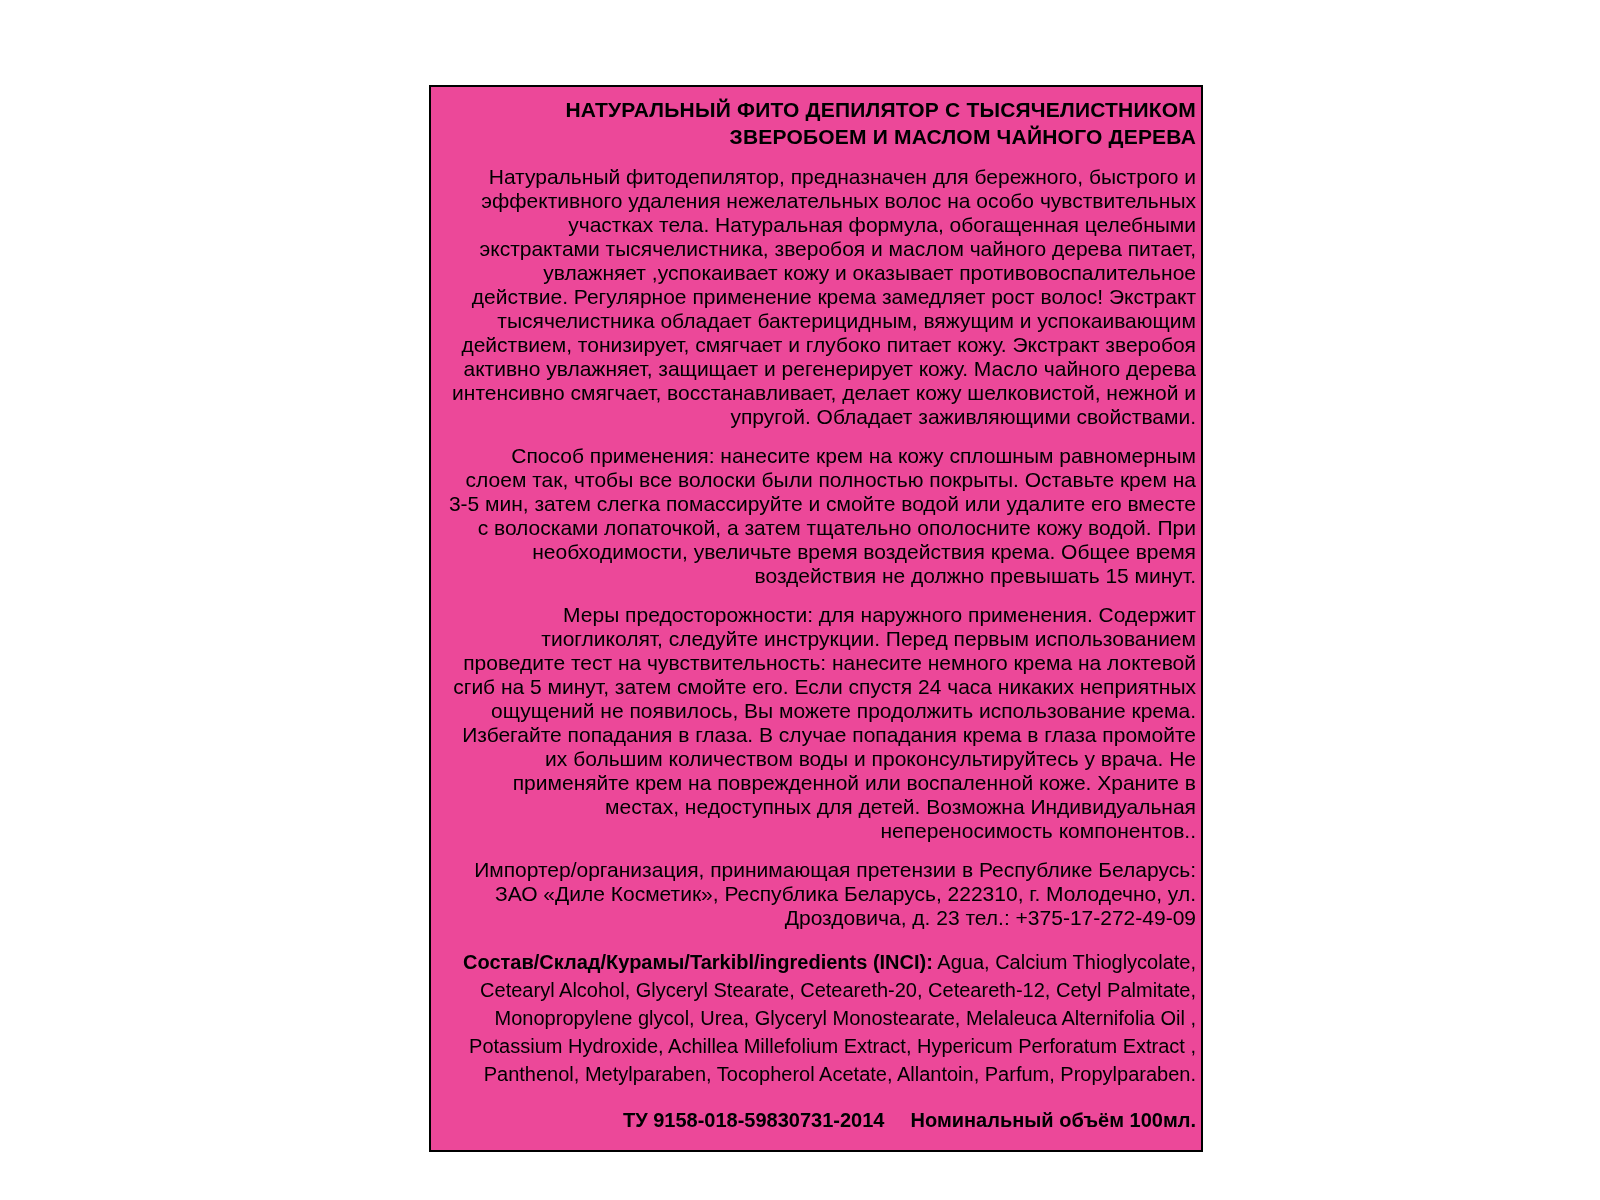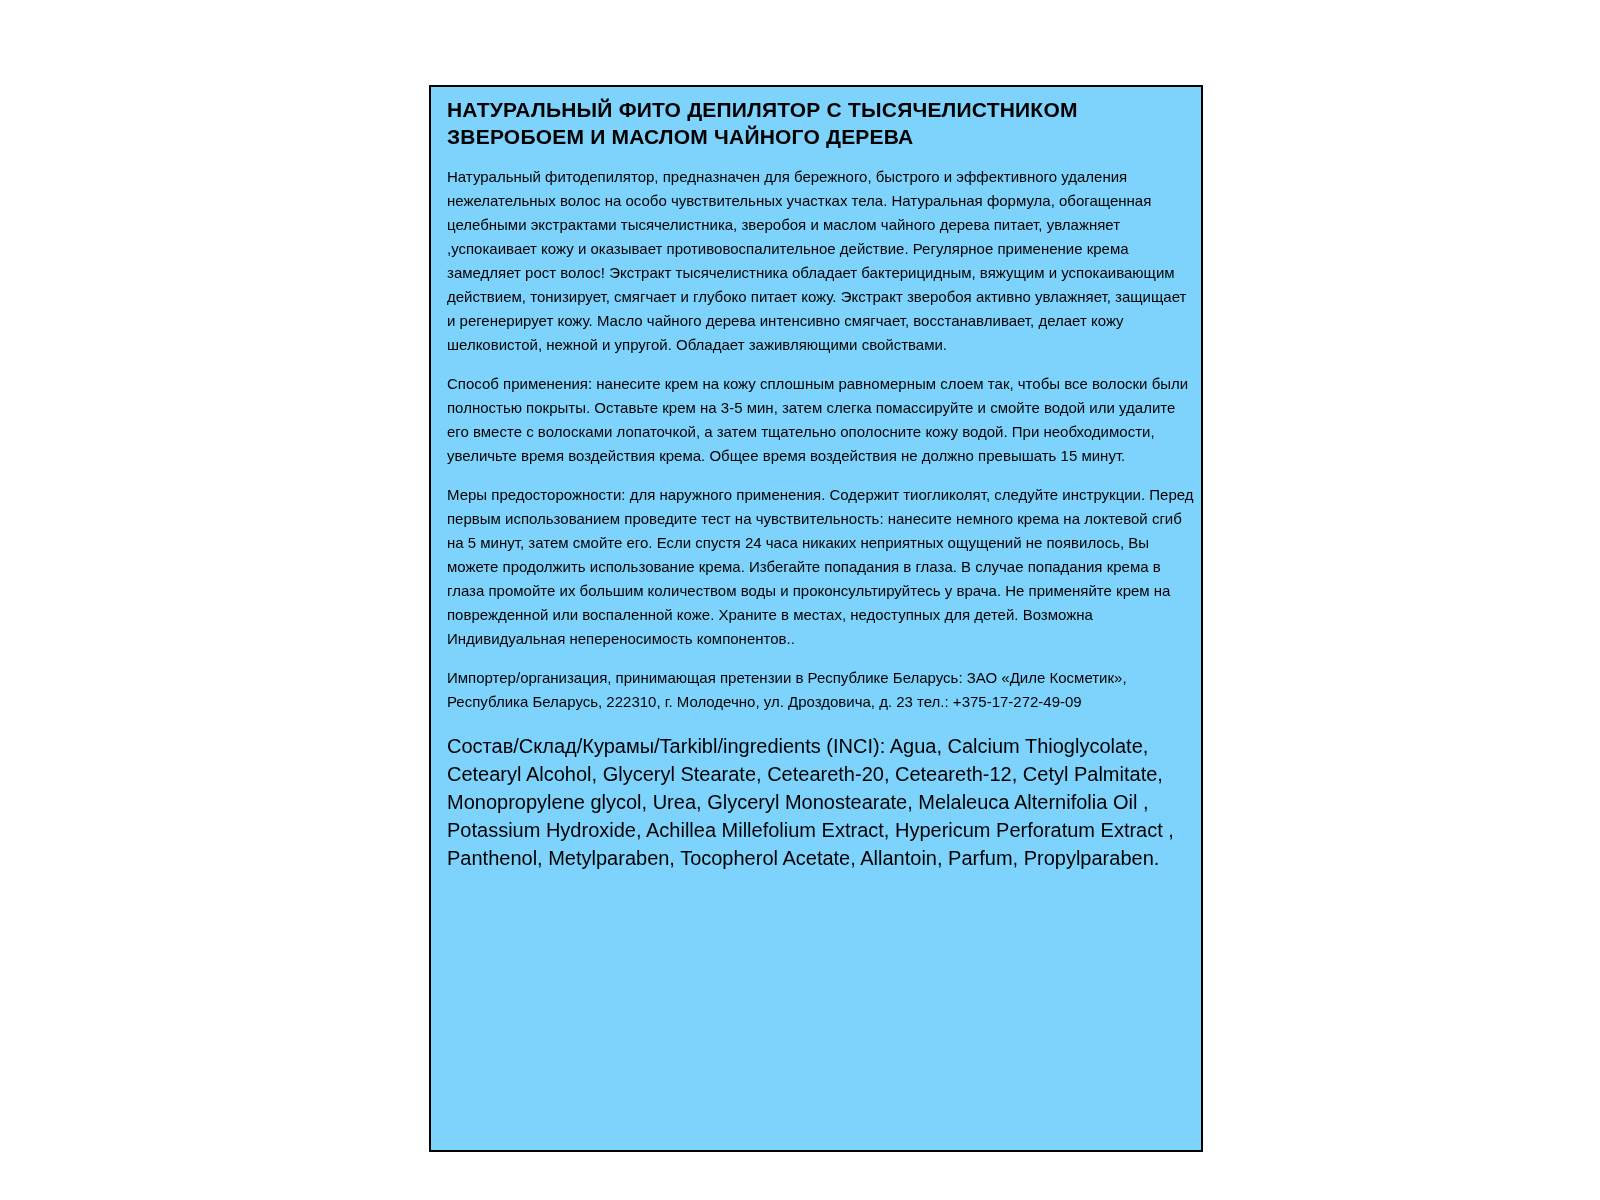--- a/index.html
+++ b/index.html
@@ -17,44 +17,45 @@
   }
   .label-sheet {
     position: absolute;
     left: 429px;
     top: 85px;
     width: 774px;
     height: 1067px;
     border: 2px solid #000000;
     box-sizing: border-box;
     padding: 9px 5px 12px 16px;
-    background: #7dd3fc;
+    background: #ec4899;
+    text-align: right;
   }
   .doc-title {
     font-size: 21px;
     line-height: 27px;
     font-weight: bold;
     margin: 0;
     letter-spacing: 0.2px;
   }
   p.body-par {
-    font-size: 15px;
+    font-size: 21px;
     line-height: 24px;
     margin: 15px 0 0 0;
   }
   p.body-par .par-label {
     font-weight: normal;
   }
   p.ingredients-par {
     font-size: 20px;
     line-height: 28px;
     margin: 18px 0 0 0;
   }
   p.ingredients-par .par-label {
-    font-weight: normal;
+    font-weight: bold;
   }
   p.footer-line {
     font-size: 20px;
     line-height: 28px;
     font-weight: bold;
     margin: 18px 0 0 0;
   }
   .volume-text {
     margin-left: 26px;
   }
@@ -70,14 +71,15 @@
 
   <p class="body-par"><span class="par-label">Способ применения:</span><span> нанесите крем на кожу сплошным равномерным слоем так, чтобы все волоски были полностью покрыты. Оставьте крем на 3-5 мин, затем слегка помассируйте и смойте водой или удалите его вместе с волосками лопаточкой, а затем тщательно ополосните кожу водой. При необходимости, увеличьте время воздействия крема. Общее время воздействия не должно превышать 15 минут.</span></p>
 
   <p class="body-par"><span class="par-label">Меры предосторожности:</span><span> для наружного применения. Содержит тиогликолят, следуйте инструкции. Перед первым использованием проведите тест на чувствительность: нанесите немного крема на локтевой сгиб на 5 минут, затем смойте его. Если спустя 24 часа никаких неприятных ощущений не появилось, Вы можете продолжить использование крема. Избегайте попадания в глаза. В случае попадания крема в глаза промойте их большим количеством воды и проконсультируйтесь у врача. Не применяйте крем на поврежденной или воспаленной коже. Храните в местах, недоступных для детей. Возможна Индивидуальная непереносимость компонентов..</span></p>
 
 
   <p class="body-par"><span class="par-label">Импортер/организация, принимающая претензии в Республике Беларусь:</span><span> ЗАО «Диле Косметик», Республика Беларусь, 222310, г. Молодечно, ул. Дроздовича, д. 23 тел.: +375-17-272-49-09</span></p>
 
   <p class="ingredients-par"><span class="par-label">Состав/Склад/Курамы/Tarkibl/ingredients (INCI):</span><span> Agua, Calcium Thioglycolate, Cetearyl Alcohol, Glyceryl Stearate, Ceteareth-20, Ceteareth-12, Cetyl Palmitate, Monopropylene glycol, Urea, Glyceryl Monostearate, Melaleuca Alternifolia Oil , Potassium Hydroxide, Achillea Millefolium Extract, Hypericum Perforatum Extract , Panthenol, Metylparaben, Tocopherol Acetate, Allantoin, Parfum, Propylparaben.</span></p>
 
+  <p class="footer-line"><span>ТУ 9158-018-59830731-2014</span><span class="volume-text">Номинальный объём 100мл.</span></p>
 
 </div>
 
 </body></html>

